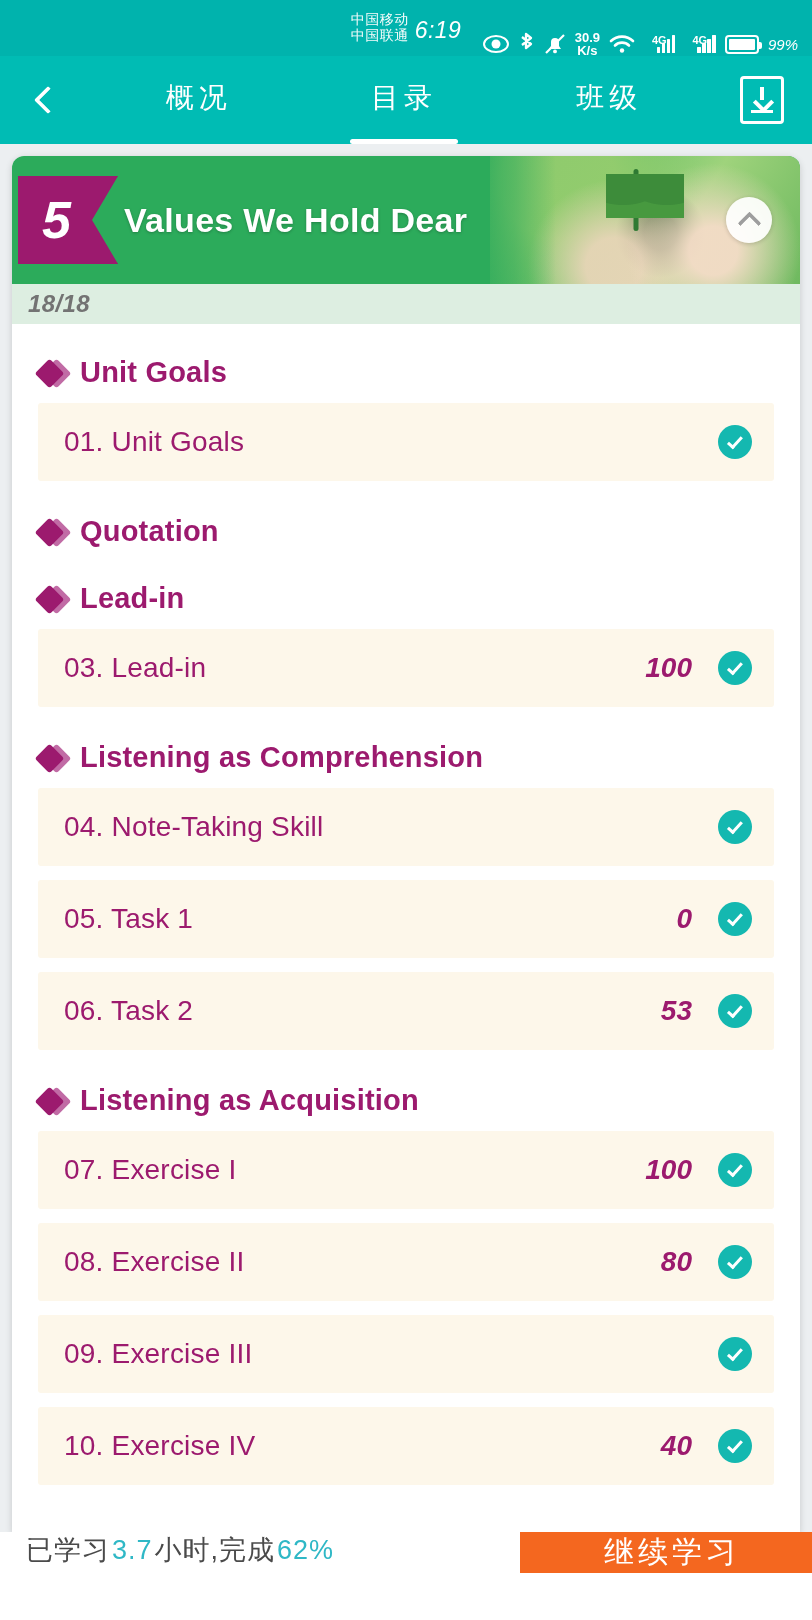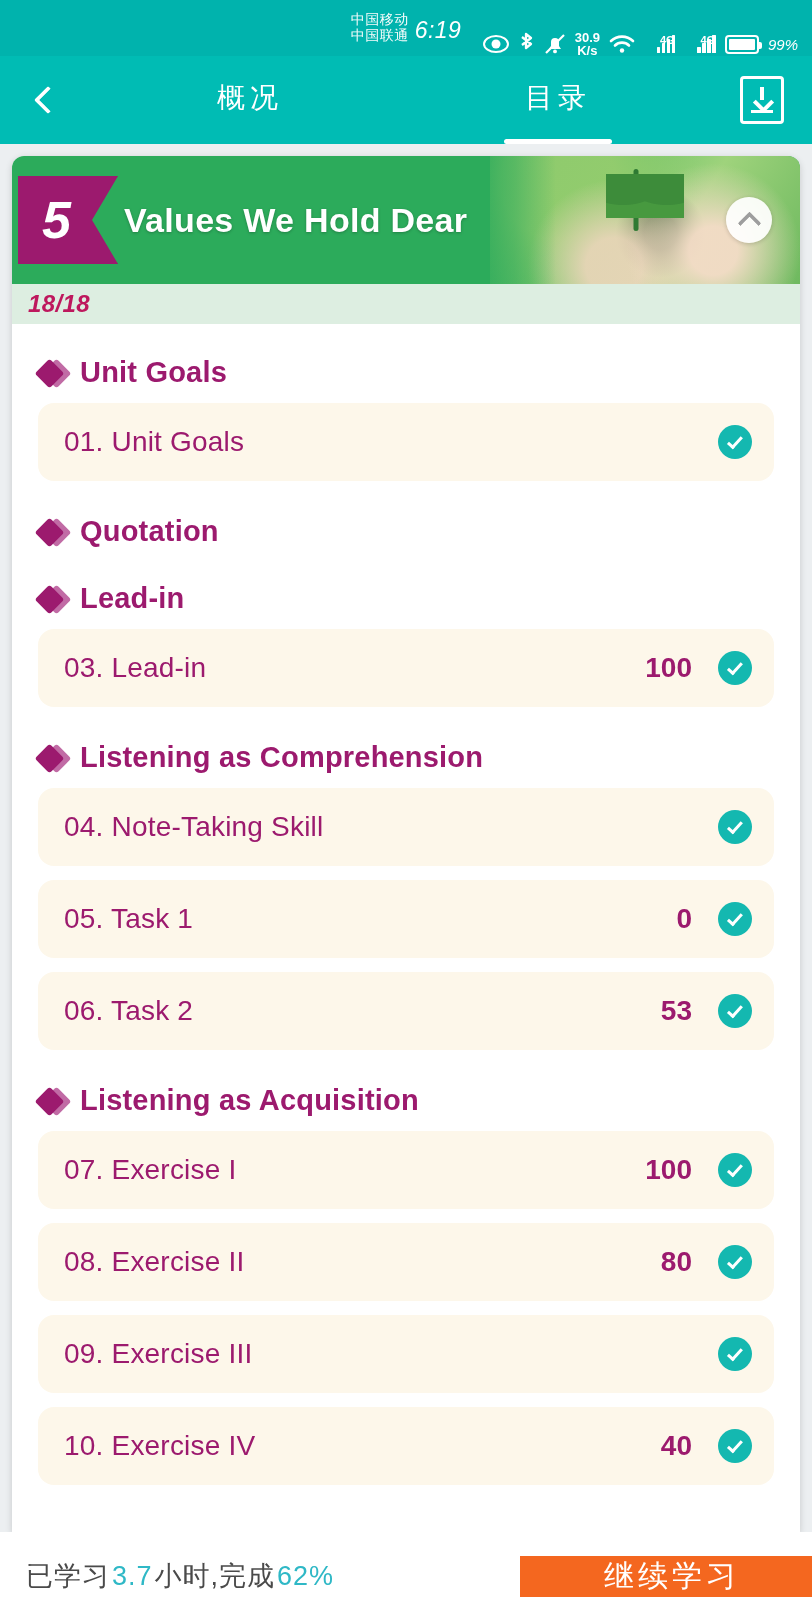--- a/index.html
+++ b/index.html
@@ -41,21 +41,21 @@
     gap: 9px;
     margin-top: 32px;
   }
   .sb-icon { display: inline-flex; align-items: center; }
   .sb-net {
     display: flex; flex-direction: column; align-items: center;
     font-size: 13px; line-height: 1.0; font-weight: bold;
   }
   .sig-wrap { display: flex; align-items: flex-end; gap: 1px; position: relative; padding-left: 13px;}
   .sig-wrap .gen {
-    position: absolute; left: 16px; top: 0px;
+    position: absolute; left: 8px; top: 0px;
     font-size: 11px; font-weight: bold; line-height: 1;
   }
   .bars { display: flex; align-items: flex-end; gap: 1.5px; height: 18px; }
   .bars i { display: block; width: 3.5px; background: #fff; border-radius: .5px; }
   .bars i:nth-child(1) { height: 6px; }
   .bars i:nth-child(2) { height: 10px; }
   .bars i:nth-child(3) { height: 14px; }
   .bars i:nth-child(4) { height: 18px; }
   .batt {
     width: 34px; height: 19px;
@@ -218,21 +218,21 @@
   }
   .progress-fill {
     position: absolute; left: 0; top: 0; bottom: 0;
     width: 100%;
     background: #ddeee1;
   }
   .progress-text {
     position: relative;
     padding-left: 16px;
     font-size: 24px; font-style: italic; font-weight: bold;
-    color: #be185d;
+    color: #737373;
     letter-spacing: .4px;
   }
 
   
   .list-wrap { padding: 12px 0 0 0; background: #fff; }
   .section-head {
     display: flex; align-items: center; gap: 12px;
     padding: 20px 26px 14px 26px;
   }
   .diamond {
@@ -246,53 +246,53 @@
   }
   .diamond::before { left: 8px; top: 5px; background: #c16ba5; }
   .diamond::after  { left: 1px; top: 5px; background: #9c1a6e; }
   .section-title {
     color: #9c1a6e; font-size: 29px; font-weight: bold;
     letter-spacing: .2px;
   }
   .item {
     margin: 0 26px 14px 26px;
     background: #fdf7ea;
-    border-radius: 16px;
+    border-radius: 3px;
     height: 78px;
     display: flex; align-items: center;
     padding: 0 22px 0 26px;
     cursor: pointer;
   }
   .item-label {
     flex: 1;
     color: #9c1a6e; font-size: 28px;
     letter-spacing: .2px;
   }
   .item-score {
-    color: #9c1a6e; font-size: 28px; font-weight: bold;
+    color: #9c1a6e; font-size: 28px; font-style: italic; font-weight: bold;
     margin-right: 26px;
     min-width: 10px; text-align: center;
   }
   .check {
     width: 34px; height: 34px; border-radius: 50%;
     background: #14b8b0; flex: none;
     display: flex; align-items: center; justify-content: center;
   }
   .check i {
     display: block;
     width: 8px; height: 15px;
     border-right: 3.5px solid #fff; border-bottom: 3.5px solid #fff;
     transform: rotate(42deg) translate(-1px,-1px);
   }
 
   
   .bottombar {
     height: 88px; flex: none;
     background: #ffffff;
-    display: flex; align-items: center;
+    display: flex; align-items: flex-start;
     box-shadow: 0 -1px 4px rgba(0,0,0,.10);
   }
   .study-stat {
     flex: 1; display: flex; align-items: center;
     padding-left: 26px;
     font-size: 27px; color: #4a4a4a;
     letter-spacing: 1px;
   }
   .study-stat .hl { color: #2fb8c6; padding: 0 2px; }
   .continue-btn {
@@ -373,20 +373,21 @@
     </div>
   </div>
 
   <div class="navbar">
     <div class="nav-back">
       <span class="chev-left"></span>
     </div>
     <div class="nav-tabs">
       <div class="nav-tab">概况</div>
       <div class="nav-tab active">目录</div>
+      <div class="nav-tab">班级</div>
     </div>
     <div class="nav-dl">
       <span class="dl-box">
         <span class="dl-arrow"></span>
         <span class="dl-base"></span>
       </span>
     </div>
   </div>
 
   <div class="scrollarea">

